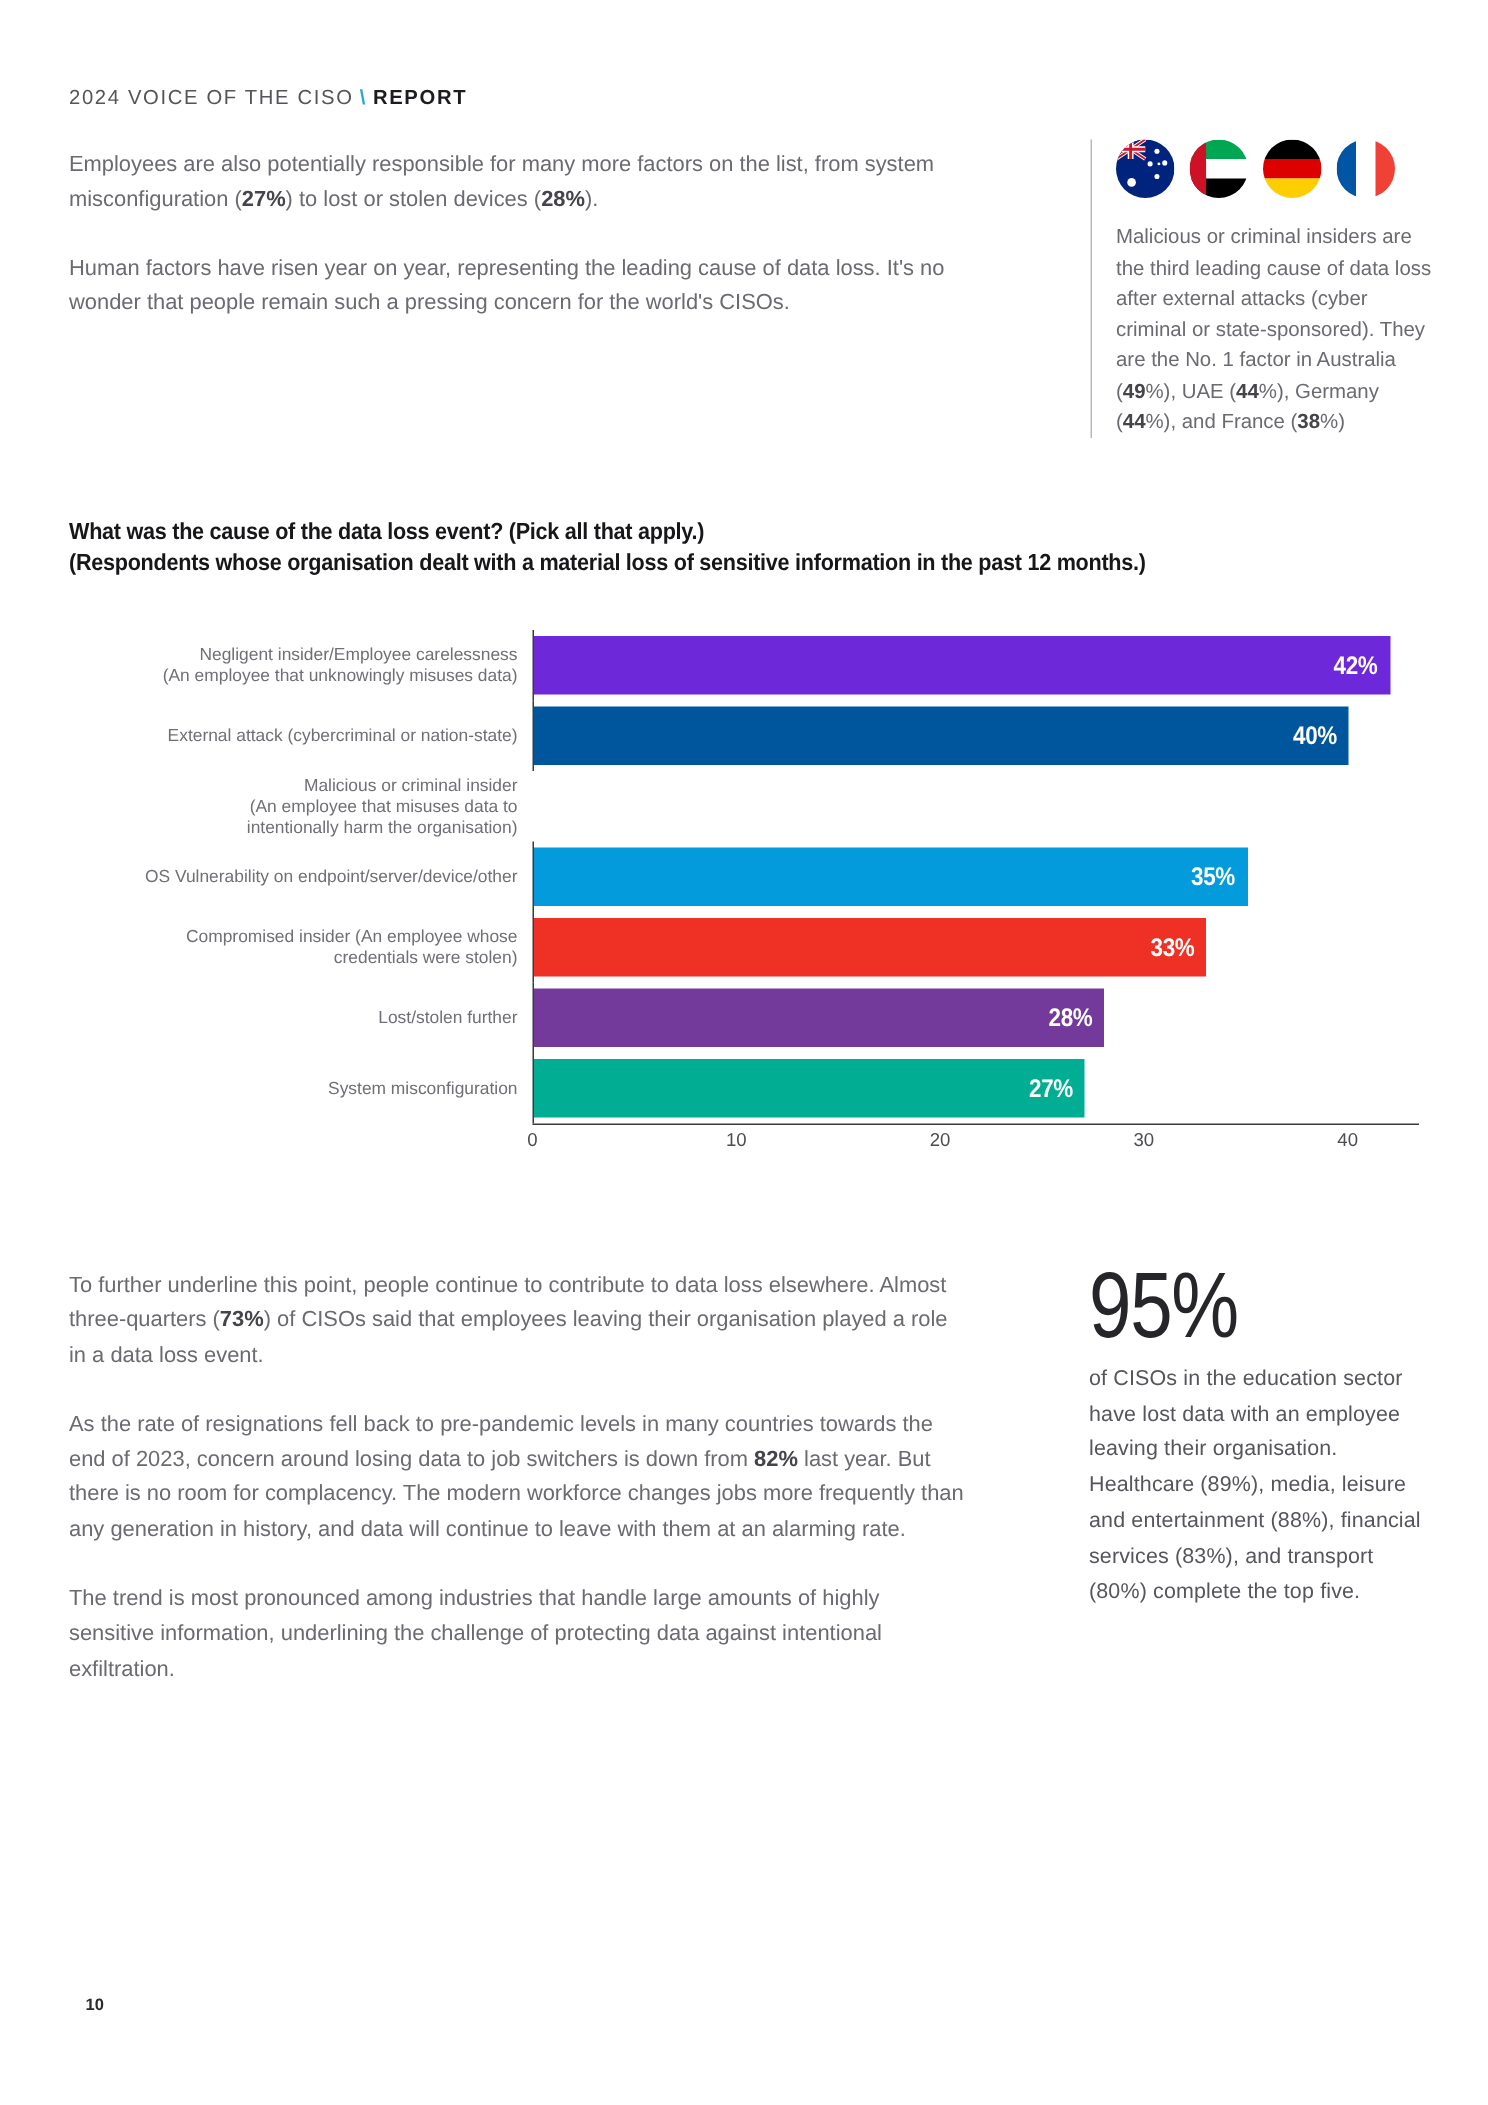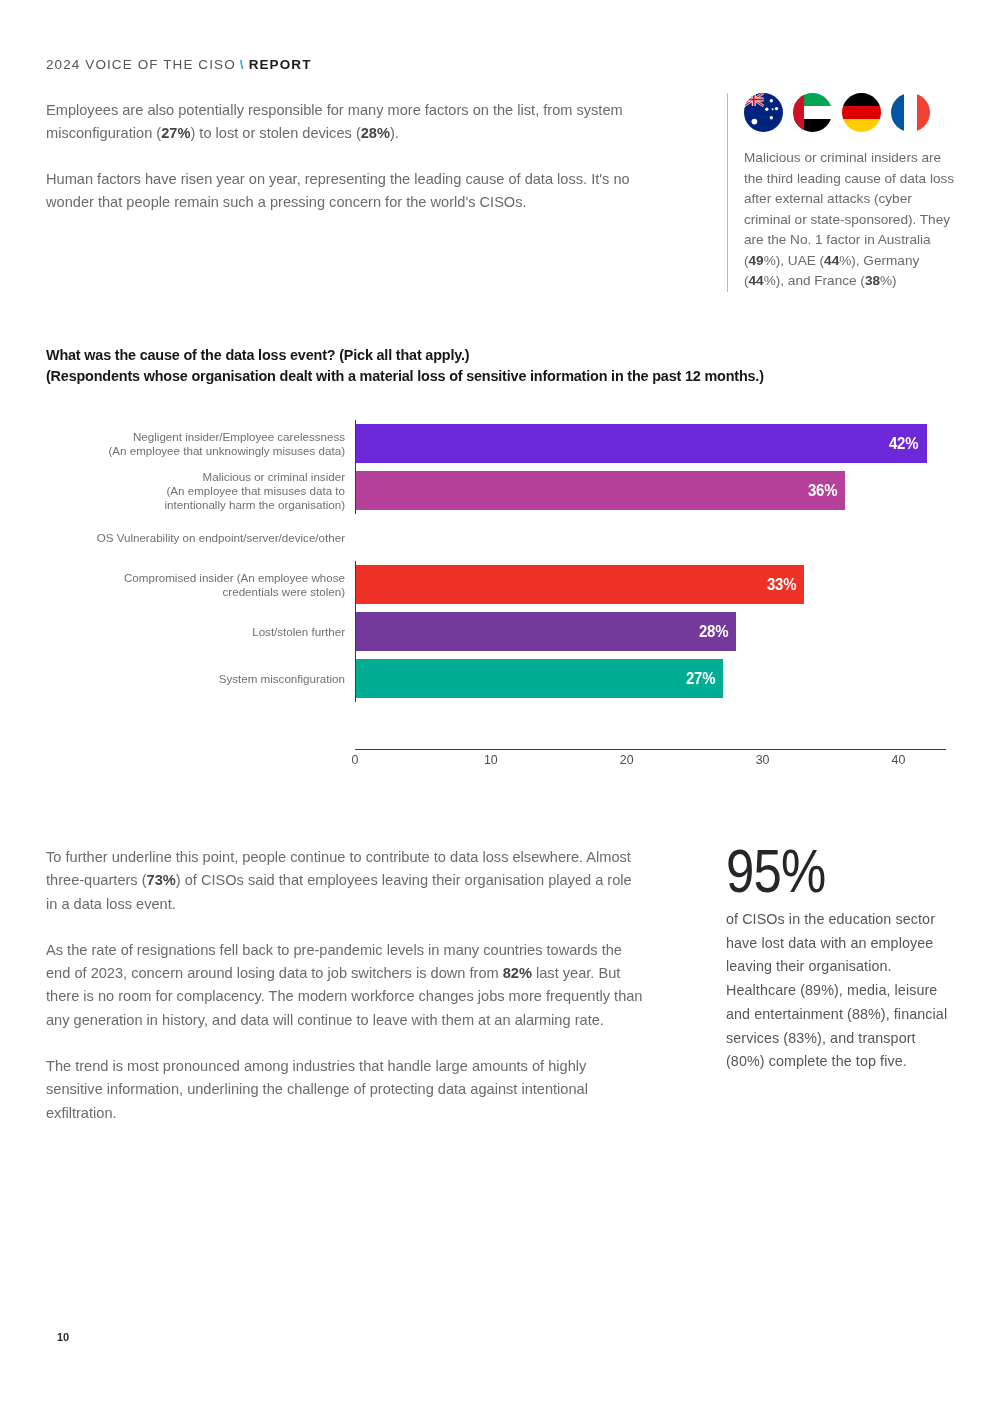--- a/index.html
+++ b/index.html
@@ -304,33 +304,43 @@
             <span>(An employee that unknowingly misuses data)</span>
           </div>
           <div class="row-track">
             <div class="bar" style="width: 570.621px; background: #6d28d9;">
               <span class="bar-value">42%</span>
             </div>
           </div>
         </div>
         <div class="row">
           <div class="row-label">
+            <span>External attack (cybercriminal or nation-state)</span>
+          </div>
+          <div class="row-track">
+            <div class="bar" style="width: 543.448px; background: rgb(0, 86, 156);">
+              <span class="bar-value">40%</span>
+            </div>
+          </div>
+        </div>
+        <div class="row">
+          <div class="row-label">
             <span>Malicious or criminal insider</span>
             <span>(An employee that misuses data to</span>
             <span>intentionally harm the organisation)</span>
           </div>
-          <div class="row-track">
-            <div class="bar" style="width: 489.103px; background: rgb(180, 64, 154);">
-              <span class="bar-value">36%</span>
-            </div>
-          </div>
         </div>
         <div class="row">
           <div class="row-label">
             <span>OS Vulnerability on endpoint/server/device/other</span>
+          </div>
+          <div class="row-track">
+            <div class="bar" style="width: 475.517px; background: rgb(3, 155, 219);">
+              <span class="bar-value">35%</span>
+            </div>
           </div>
         </div>
         <div class="row">
           <div class="row-label">
             <span>Compromised insider (An employee whose</span>
             <span>credentials were stolen)</span>
           </div>
           <div class="row-track">
             <div class="bar" style="width: 448.345px; background: rgb(238, 49, 36);">
               <span class="bar-value">33%</span>

